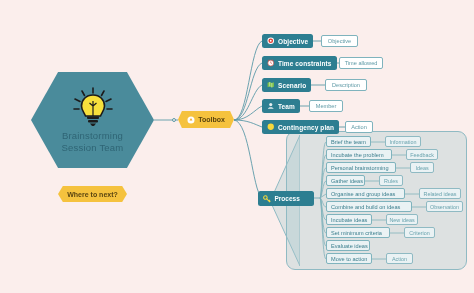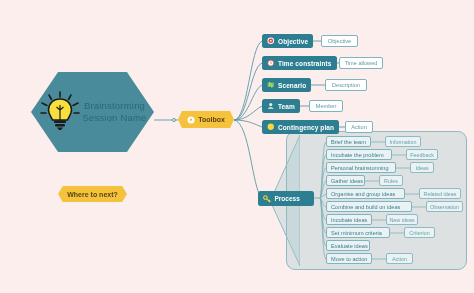--- a/index.html
+++ b/index.html
@@ -17,24 +17,24 @@
   #wires {
     position: absolute; left: 0; top: 0;
     width: 474px; height: 293px;
     pointer-events: none;
   }
 
   
   .root-hex {
     position: absolute;
     left: 31px; top: 72px;
-    width: 123px; height: 80px;
+    width: 123px; height: 96px;
     background: #4a8b9b;
     clip-path: polygon(22% 0%, 78% 0%, 100% 50%, 78% 100%, 22% 100%, 0% 50%);
-    display: flex; flex-direction: row;
+    display: flex; flex-direction: column;
     align-items: center; justify-content: center;
     z-index: 3;
   }
   .bulb { width: 44px; height: 40px; margin-bottom: 3px; }
   .root-title {
     color: #2f6575;
     font-size: 9.5px;
     line-height: 12px;
     text-align: center;
     letter-spacing: .2px;
@@ -224,21 +224,21 @@
         <line x1="41" y1="22" x2="36" y2="22"></line>
       </g>
       <path d="M22 8 C15 8 10.5 13 10.5 19 C10.5 23.5 13.5 26 14.5 29 L29.5 29 C30.5 26 33.5 23.5 33.5 19 C33.5 13 29 8 22 8 Z" fill="#f7e03c" stroke="#1c1c1c" stroke-width="1.6"></path>
       <path d="M22 14 L22 29 M22 19 L18.5 16 M22 19 L25.5 16" fill="none" stroke="#1c1c1c" stroke-width="1.2"></path>
       <rect x="16" y="29.5" width="12" height="2.6" rx="1" fill="#1c1c1c"></rect>
       <rect x="17" y="33" width="10" height="2.4" rx="1" fill="#1c1c1c"></rect>
       <path d="M19 36.5 L25 36.5 L23 39 L21 39 Z" fill="#1c1c1c"></path>
     </svg>
     <div class="root-title">
       <span>Brainstorming</span><br>
-      <span>Session Name</span>
+      <span>Session Team</span>
     </div>
   </div>
 
   <div class="hex-pill" id="next-node">
     <span>Where to next?</span>
   </div>
 
   <div class="hex-pill" id="toolbox-node">
     <svg class="tb-icon" viewBox="0 0 10 10">
       <circle cx="5" cy="5" r="4.4" fill="#ffffff"></circle>

